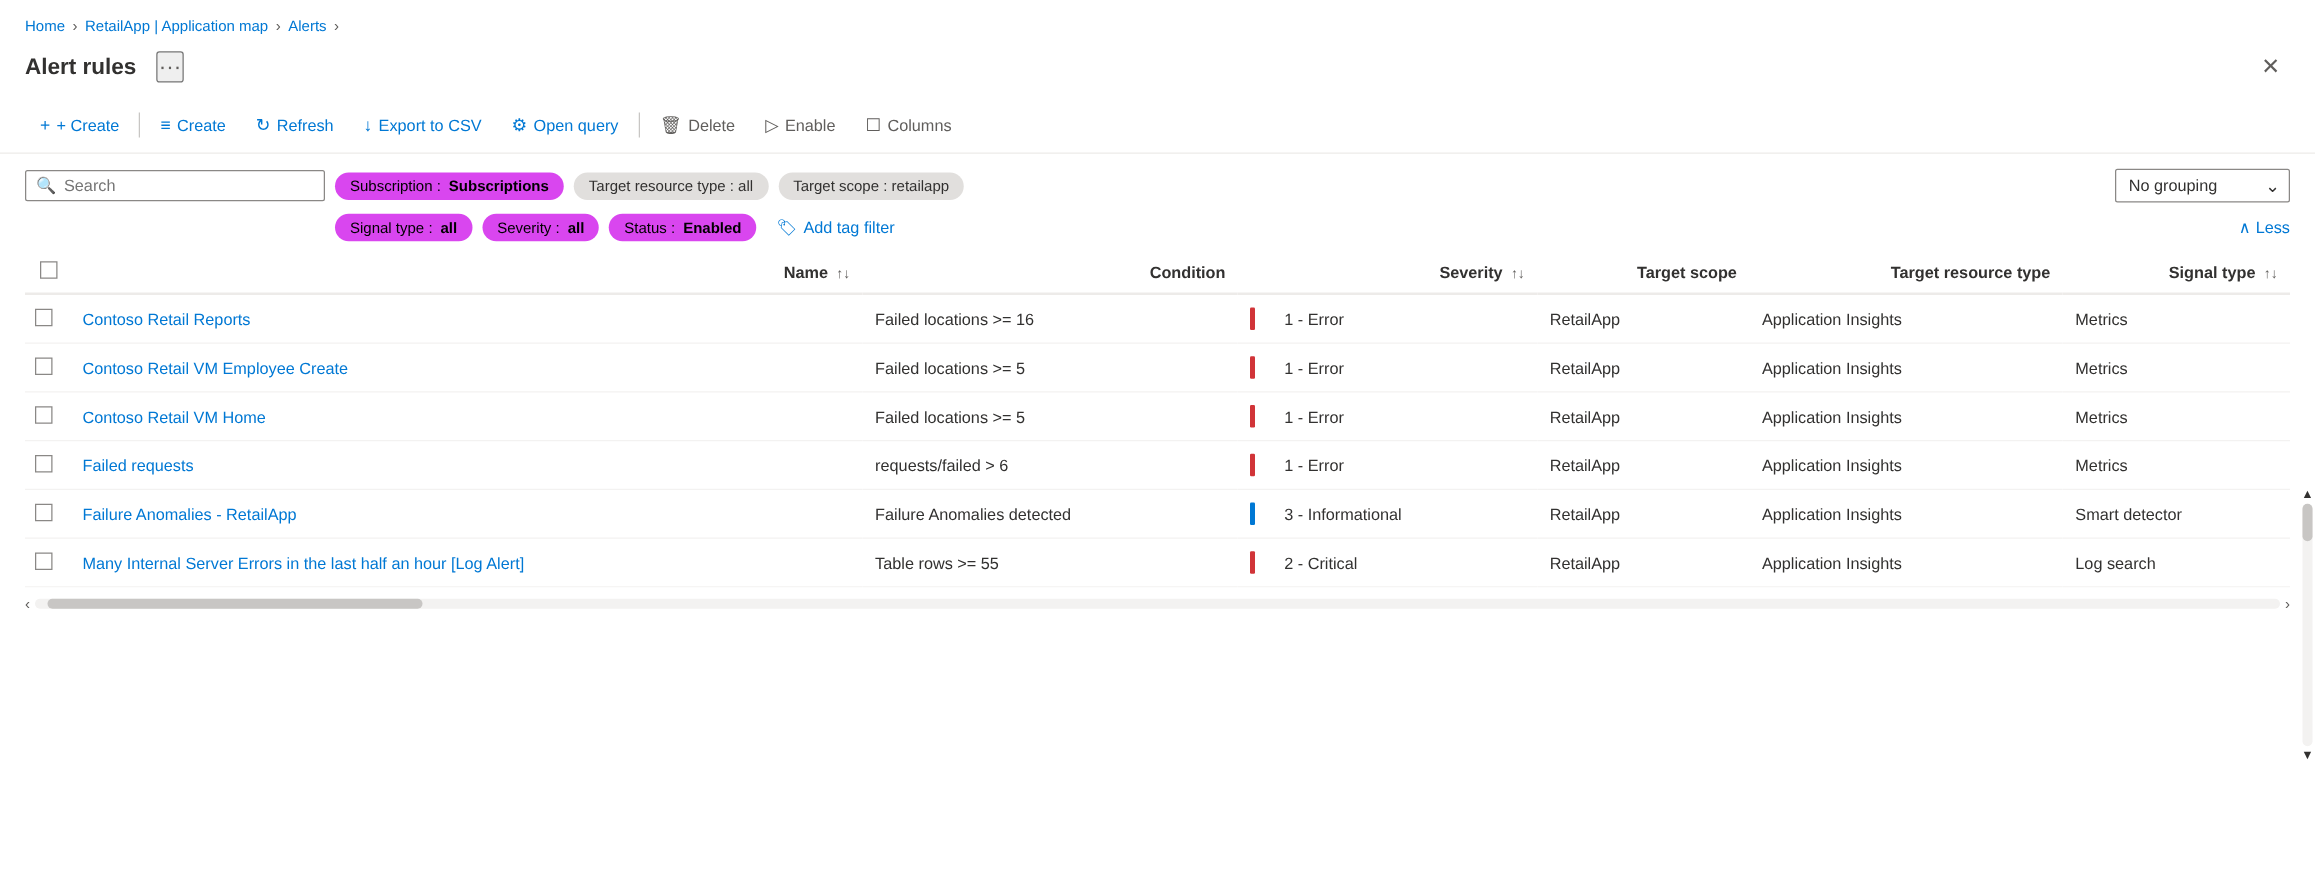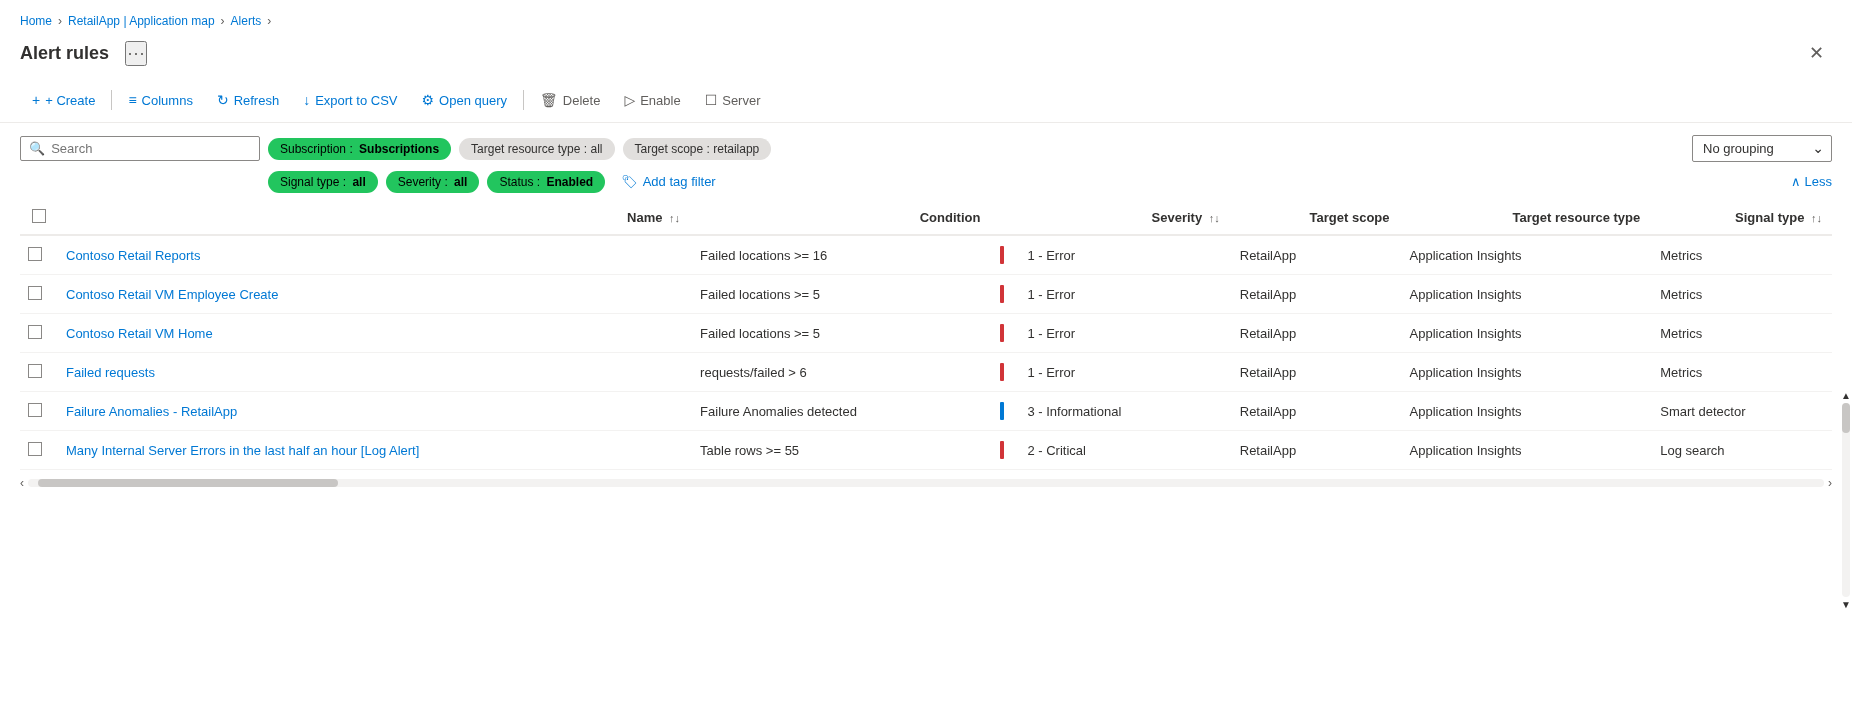--- a/index.html
+++ b/index.html
@@ -14,21 +14,21 @@
     .header-more { font-size: 18px; color: #605e5c; margin-left: 8px; cursor: pointer; }
     .close-btn { font-size: 18px; color: #605e5c; cursor: pointer; background: none; border: none; padding: 4px 8px; }
 
     .toolbar { display: flex; align-items: center; gap: 0; padding: 8px 20px; border-bottom: 1px solid #edebe9; flex-wrap: wrap; }
     .toolbar-btn { display: flex; align-items: center; gap: 5px; padding: 6px 12px; font-size: 13px; color: #0078d4; background: none; border: none; cursor: pointer; border-radius: 2px; white-space: nowrap; }
     .toolbar-divider { width: 1px; height: 20px; background: #c8c6c4; margin: 0 4px; }
     .toolbar-icon { font-size: 14px; }
     .search-box { display: flex; align-items: center; border: 1px solid #8a8886; border-radius: 2px; padding: 4px 8px; width: 240px; gap: 6px; background: #fff; }
     .search-box input { border: none; outline: none; font-size: 13px; color: #323130; width: 100%; background: transparent; }
     .search-icon { color: #605e5c; font-size: 13px; }
-    .chip { display: inline-flex; align-items: center; background: #22c55e; border-radius: 12px; padding: 4px 12px; font-size: 12px; cursor: pointer; border: none; white-space: nowrap; }
+    .chip { display: inline-flex; align-items: center; background: #d946ef; border-radius: 12px; padding: 4px 12px; font-size: 12px; cursor: pointer; border: none; white-space: nowrap; }
     .chip-faded { background: #f3f2f1; color: #a19f9d; }
     .chip strong { font-weight: 600; margin-left: 3px; }
     .add-tag-btn { display: flex; align-items: center; gap: 5px; color: #0078d4; border: none; background: none; cursor: pointer; font-size: 13px; padding: 4px 8px; border-radius: 2px; }
     .less-btn { margin-left: auto; color: #0078d4; background: none; border: none; cursor: pointer; font-size: 13px; display: flex; align-items: center; gap: 4px; }
 
     .grouping-dropdown { margin-left: auto; display: flex; align-items: center; }
     .grouping-select { border: 1px solid #8a8886; border-radius: 2px; padding: 5px 28px 5px 10px; font-size: 13px; color: #323130; background: #fff; cursor: pointer; appearance: none; -webkit-appearance: none; min-width: 140px; }
     .grouping-wrapper { position: relative; display: inline-block; }
     .grouping-wrapper::after { content: '⌄'; position: absolute; right: 8px; top: 50%; transform: translateY(-55%); pointer-events: none; color: #323130; font-size: 14px; }
 
@@ -82,21 +82,21 @@
 </div>
 
 <div class="toolbar">
   <button class="toolbar-btn">
     <span class="toolbar-icon">+</span>
     <span>+ Create</span>
   </button>
   <div class="toolbar-divider"></div>
   <button class="toolbar-btn">
     <span class="toolbar-icon">≡</span>
-    <span>Columns</span>
+    <span>Create</span>
   </button>
   <button class="toolbar-btn">
     <span class="toolbar-icon">↻</span>
     <span>Refresh</span>
   </button>
   <button class="toolbar-btn">
     <span class="toolbar-icon">↓</span>
     <span>Export to CSV</span>
   </button>
   <button class="toolbar-btn">
@@ -107,21 +107,21 @@
   <button class="toolbar-btn" style="color:#605e5c;">
     <span class="toolbar-icon">🗑</span>
     <span>Delete</span>
   </button>
   <button class="toolbar-btn" style="color:#605e5c;">
     <span class="toolbar-icon">▷</span>
     <span>Enable</span>
   </button>
   <button class="toolbar-btn" style="color:#605e5c;">
     <span class="toolbar-icon">☐</span>
-    <span>Server</span>
+    <span>Columns</span>
   </button>
 </div>
 
 <div style="padding: 12px 20px 2px 20px; display:flex; align-items:center; gap:8px; flex-wrap:wrap;">
   <div class="search-box">
     <span class="search-icon">🔍</span>
     <input type="text" placeholder="Search" style="">
   </div>
 
   <button class="chip">

